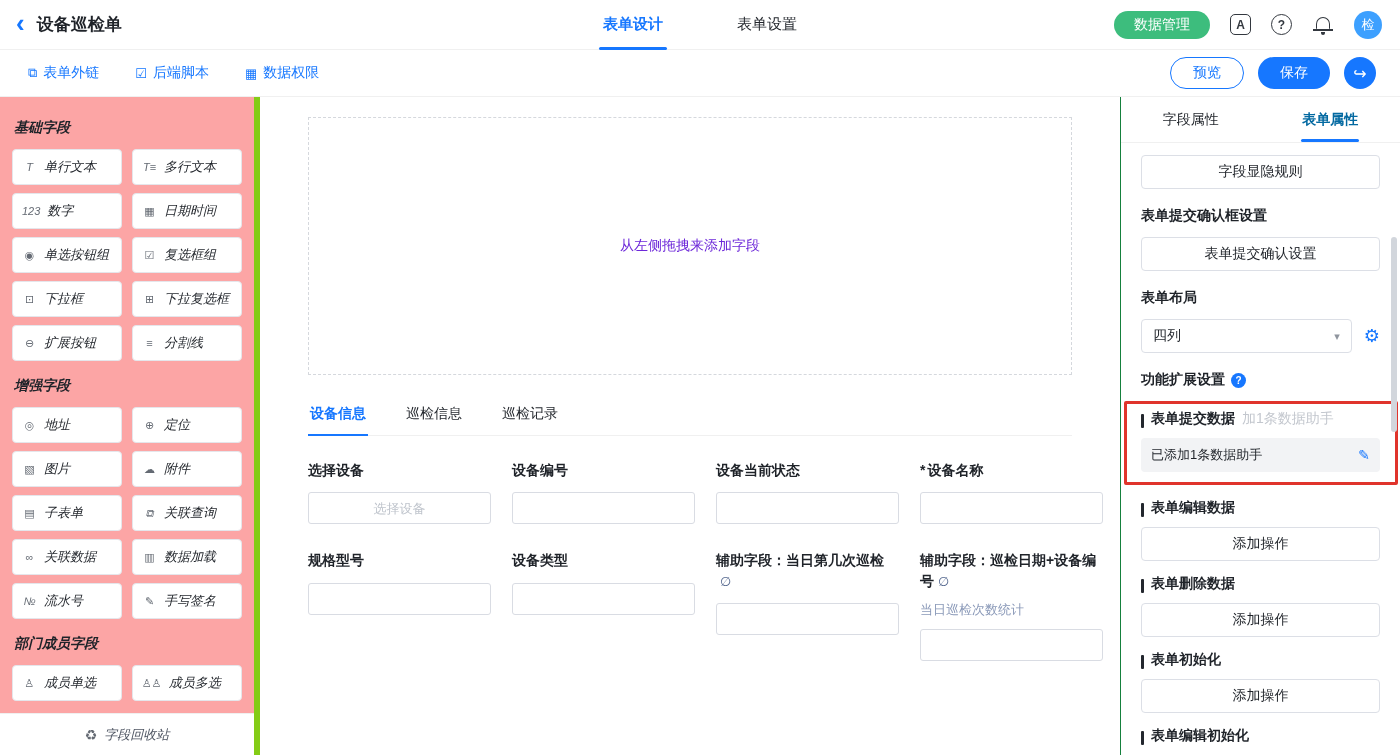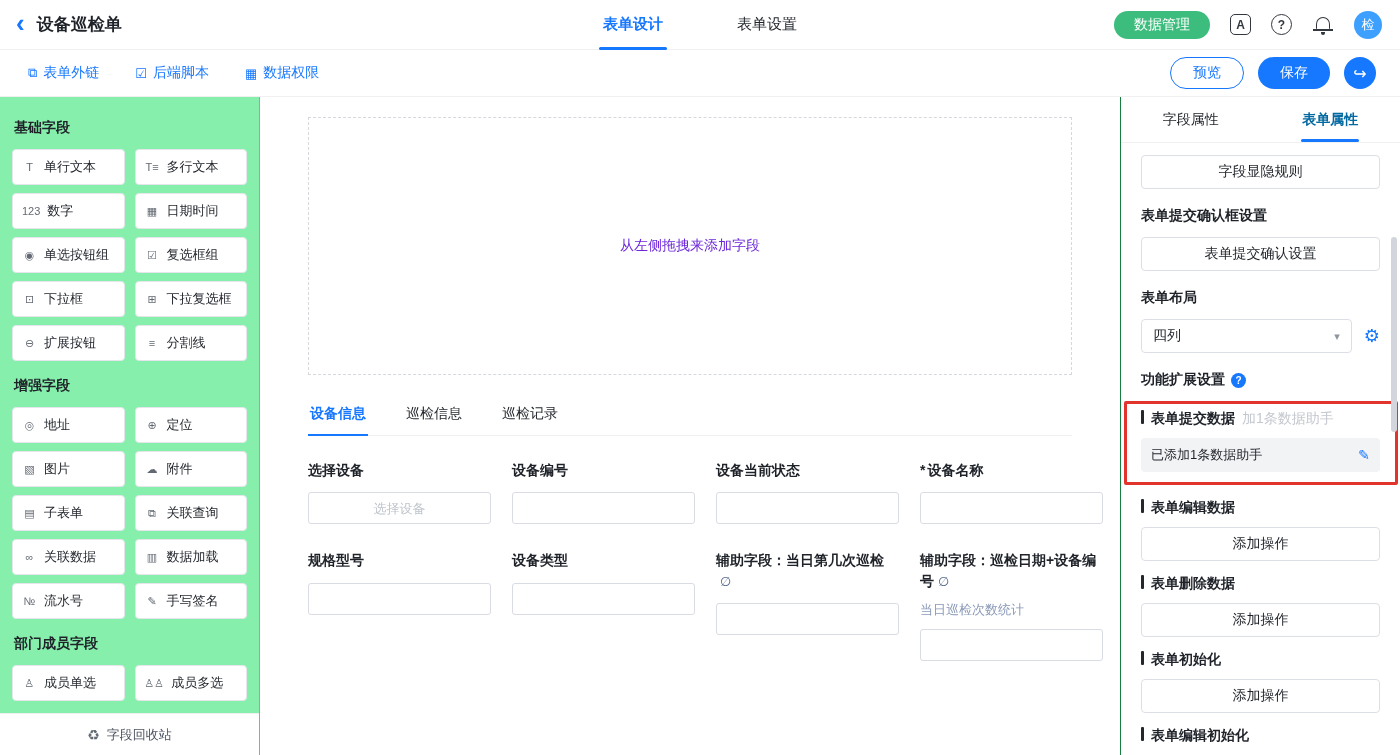--- a/index.html
+++ b/index.html
@@ -36,21 +36,21 @@
   .tool-icon { font-size:13px; }
   .subbar-right { display:flex; align-items:center; gap:14px; }
   .btn-outline { height:32px; padding:0 22px; border-radius:16px; border:1px solid #1677ff; color:#1677ff; background:#fff; font-size:14px; cursor:pointer; }
   .btn-primary { height:32px; padding:0 22px; border-radius:16px; border:none; background:#1677ff; color:#fff; font-size:14px; cursor:pointer; }
   .btn-share { width:32px; height:32px; border-radius:50%; border:none; background:#1677ff; color:#fff; font-size:16px; cursor:pointer; display:flex; align-items:center; justify-content:center; }
 
   
   .content { flex:1; display:flex; min-height:0; }
 
   
-  .sidebar { width:260px; flex:0 0 260px; border-right:1px solid #84cc16; position:relative; padding:16px 12px 48px; overflow:hidden; background:#86efac; }
+  .sidebar { width:260px; flex:0 0 260px; border-right:6px solid #84cc16; position:relative; padding:16px 12px 48px; overflow:hidden; background:#fca5a5;font-style:italic; }
   .sec-title { font-size:14px; font-weight:700; margin:6px 2px 12px; }
   .f-grid { display:grid; grid-template-columns:1fr 1fr; gap:8px 10px; margin-bottom:16px; }
   .f-item { height:36px; border:1px solid #e5e6eb; border-radius:4px; display:flex; align-items:center; gap:7px; padding:0 9px; font-size:13px; cursor:grab; background:#fff; overflow:hidden; }
   .f-item .ficon { color:#646a73; font-size:11px; min-width:15px; text-align:center; flex:0 0 auto; }
   .f-item .flbl { white-space:nowrap; }
   .recycle { position:absolute; left:0; right:0; bottom:0; height:42px; border-top:1px solid #f0f0f0; display:flex; align-items:center; justify-content:center; gap:7px; color:#4e5562; font-size:13px; background:#fff; cursor:pointer; }
   .recycle .ricon { font-size:14px; color:#646a73; }
 
   
   .canvas { flex:1; min-width:0; padding:20px 48px 0; overflow:hidden; background:#fff; }
@@ -77,21 +77,21 @@
   .ptab.active { color:#0369a1; font-weight:700; }
   .ptab.active::after { content:""; position:absolute; bottom:0; left:50%; transform:translateX(-50%); width:58px; height:3px; background:#1677ff; border-radius:2px; }
   .panel-body { padding:12px 20px 0; height:100%; }
   .pbtn { display:block; width:100%; height:34px; border:1px solid #dcdfe6; border-radius:4px; background:#fff; font-size:14px; color:#1f2329; cursor:pointer; }
   .plabel { font-size:14px; font-weight:700; margin:18px 0 12px; display:flex; align-items:center; gap:6px; }
   .layout-row { display:flex; align-items:center; gap:12px; }
   .pselect { flex:1; height:34px; border:1px solid #dcdfe6; border-radius:4px; display:flex; align-items:center; justify-content:space-between; padding:0 11px; font-size:14px; cursor:pointer; background:#fff; }
   .chev { color:#8f959e; font-size:11px; }
   .gear { color:#1677ff; font-size:18px; cursor:pointer; line-height:1; }
   .help-dot { width:15px; height:15px; border-radius:50%; background:#1677ff; color:#fff; font-size:10px; font-weight:700; display:flex; align-items:center; justify-content:center; }
-  .sec-label { display:flex; align-items:flex-start; gap:7px; font-size:14px; font-weight:700; margin:14px 0 10px; white-space:nowrap; }
+  .sec-label { display:flex; align-items:flex-end; gap:7px; font-size:14px; font-weight:700; margin:14px 0 10px; white-space:nowrap; }
   .sec-bar { width:3px; height:14px; background:#23272e; border-radius:1px; flex:0 0 3px; }
   .ghost { color:#c3c7ce; font-weight:400; margin-left:0; overflow:hidden; }
   .highlight-box { border:3px solid #e0342c; border-radius:2px; margin:4px -18px 2px -17px; padding:0 15px 10px 14px; }
   .highlight-box .sec-label { margin-top:6px; }
   .assistant-box { height:34px; background:#f2f3f5; border-radius:4px; display:flex; align-items:center; justify-content:space-between; padding:0 10px; font-size:13px; color:#1f2329; cursor:pointer; }
   .edit-ic { color:#1677ff; font-size:14px; cursor:pointer; }
   .psec .pbtn { margin-bottom:2px; }
   .scrollbar { position:absolute; right:3px; top:140px; width:6px; height:195px; background:#d2d6dc; border-radius:3px; cursor:grab; }
 </style>
 </head>

